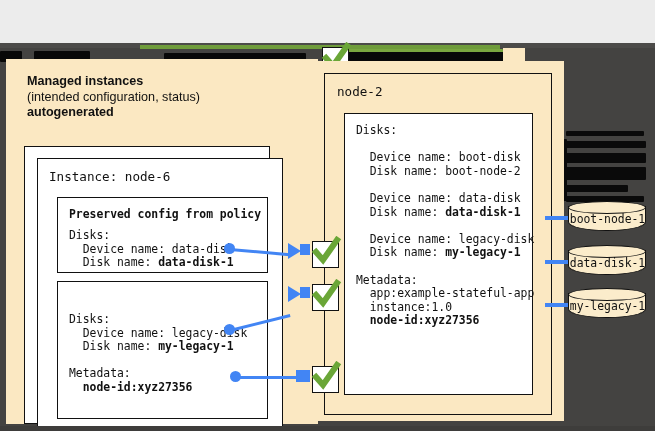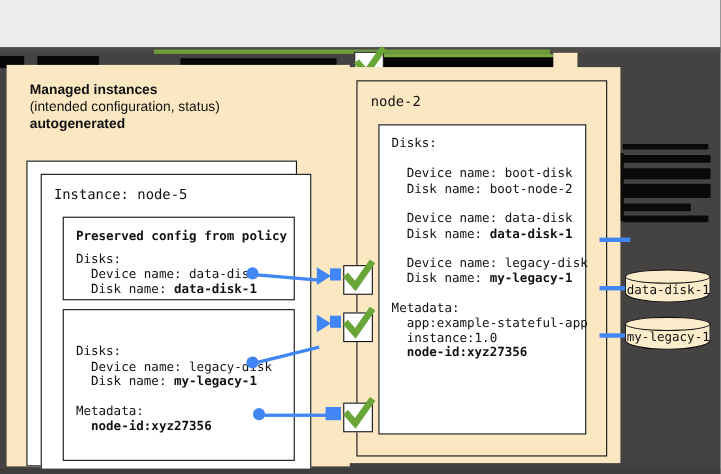--- a/index.html
+++ b/index.html
@@ -193,21 +193,21 @@
     <div class="panel-left">
       <div class="hdr">
         <b>Managed instances</b><br>
         <span>(intended configuration, status)</span><br>
         <b>autogenerated</b>
       </div>
 
       <div class="card-back"></div>
 
       <div class="card-front">
-        <div class="inst-title mono">Instance: node-5</div>
+        <div class="inst-title mono">Instance: node-6</div>
 
         <div class="subbox sb1">
           <div class="sb-title mono">Preserved config from policy</div>
           <div class="sb-body mono"><span>Disks:</span>
 <span>  Device name: data-disk</span>
 <span>  Disk name: </span><b>data-disk-1</b></div>
         </div>
 
         <div class="subbox sb2">
           <div class="sb-body mono"><span>Disks:</span>
@@ -268,20 +268,26 @@
         <path d="M6,16 L13,24 L27,4" stroke="#6aa637" stroke-width="6" fill="none" stroke-linecap="square"></path>
       </svg>
     </div>
     <div class="check" style="left:312px;top:323px;">
       <svg viewBox="0 0 32 32">
         <path d="M6,16 L13,24 L27,4" stroke="#6aa637" stroke-width="6" fill="none" stroke-linecap="square"></path>
       </svg>
     </div>
 
     <div class="diskwire" style="left:545px;top:173px;width:28px;"></div>
+    <div class="disk" style="left:568px;top:158px;">
+      <div class="shadow"></div>
+      <div class="body"></div>
+      <div class="top"></div>
+      <div class="lbl mono">boot-node-1</div>
+    </div>
 
     <div class="diskwire" style="left:545px;top:217px;width:28px;"></div>
     <div class="disk" style="left:568px;top:202px;">
       <div class="shadow"></div>
       <div class="body"></div>
       <div class="top"></div>
       <div class="lbl mono">data-disk-1</div>
     </div>
 
     <div class="diskwire" style="left:545px;top:260px;width:28px;"></div>

